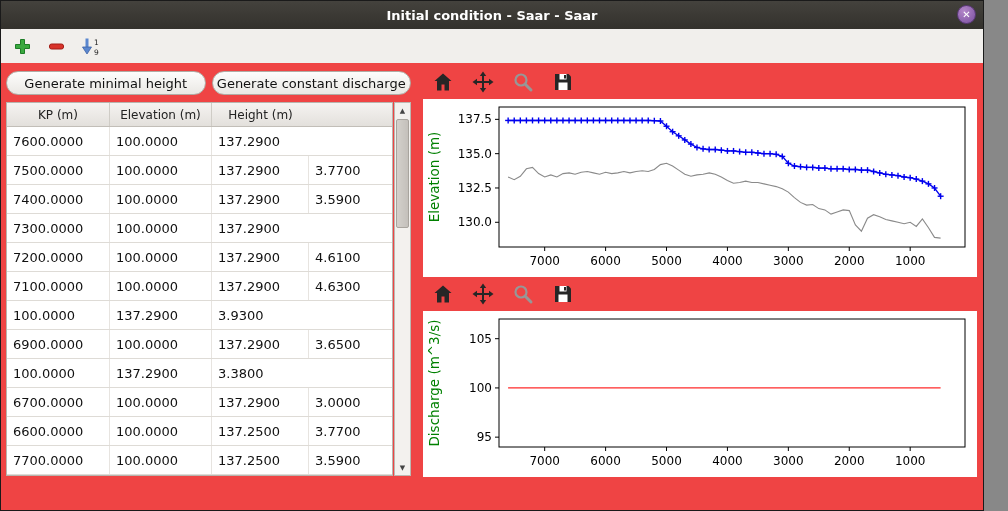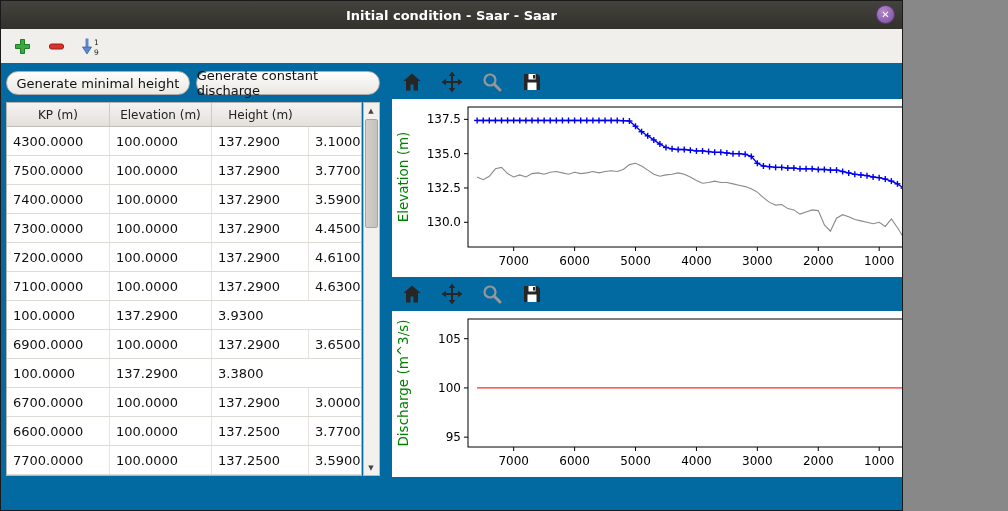--- a/index.html
+++ b/index.html
@@ -1,18 +1,18 @@
 <!DOCTYPE html>
 <html><head>
 <meta charset="utf-8">
 <style>
   * { margin:0; padding:0; box-sizing:border-box; }
   html,body { background:#888; }
   body { font-family:"DejaVu Sans","Liberation Sans",sans-serif; }
-  .window { width:903px; height:511px; background:#0369a1; border:1px solid #1a1a1a; overflow:hidden; }
+  .window { width:984px; height:511px; background:#ef4444; border:1px solid #1a1a1a; overflow:hidden; }
 
   
   .titlebar { height:28px; background:linear-gradient(#44423d,#33312c); display:flex; align-items:center; justify-content:center; position:relative; }
   .titlebar .title { color:#ffffff; font-size:13px; font-weight:bold; }
   .close-btn { position:absolute; right:7px; top:4px; width:19px; height:19px; border-radius:50%;
     background:radial-gradient(circle at 35% 30%, #b387c9, #7a4f9e); border:1px solid #5d3a7c;
     color:#fff; font-size:10px; line-height:17px; text-align:center; cursor:default; }
 
   
   .toolbar { height:34px; display:flex; align-items:center; gap:12px; padding-left:10px; background:#f1efec; }
@@ -92,42 +92,40 @@
 
       <div class="table-wrap">
         <div class="table">
           <div class="thead">
             <div class="th">KP (m)</div>
             <div class="th">Elevation (m)</div>
             <div class="th">Height (m)</div>
           </div>
           <div>
               <div class="trow">
-                <div class="tcell">4300.0000</div>
-                <div class="tcell">100.0000</div>
-                <div class="tcell">137.2900</div>
-                <div class="tcell">3.1000</div>
+                <div class="tcell">7600.0000</div>
+                <div class="tcell">100.0000</div>
+                <div class="tcell">137.2900</div>
               </div>
               <div class="trow">
                 <div class="tcell">7500.0000</div>
                 <div class="tcell">100.0000</div>
                 <div class="tcell">137.2900</div>
                 <div class="tcell">3.7700</div>
               </div>
               <div class="trow">
                 <div class="tcell">7400.0000</div>
                 <div class="tcell">100.0000</div>
                 <div class="tcell">137.2900</div>
                 <div class="tcell">3.5900</div>
               </div>
               <div class="trow">
                 <div class="tcell">7300.0000</div>
                 <div class="tcell">100.0000</div>
                 <div class="tcell">137.2900</div>
-                <div class="tcell">4.4500</div>
               </div>
               <div class="trow">
                 <div class="tcell">7200.0000</div>
                 <div class="tcell">100.0000</div>
                 <div class="tcell">137.2900</div>
                 <div class="tcell">4.6100</div>
               </div>
               <div class="trow">
                 <div class="tcell">7100.0000</div>
                 <div class="tcell">100.0000</div>

